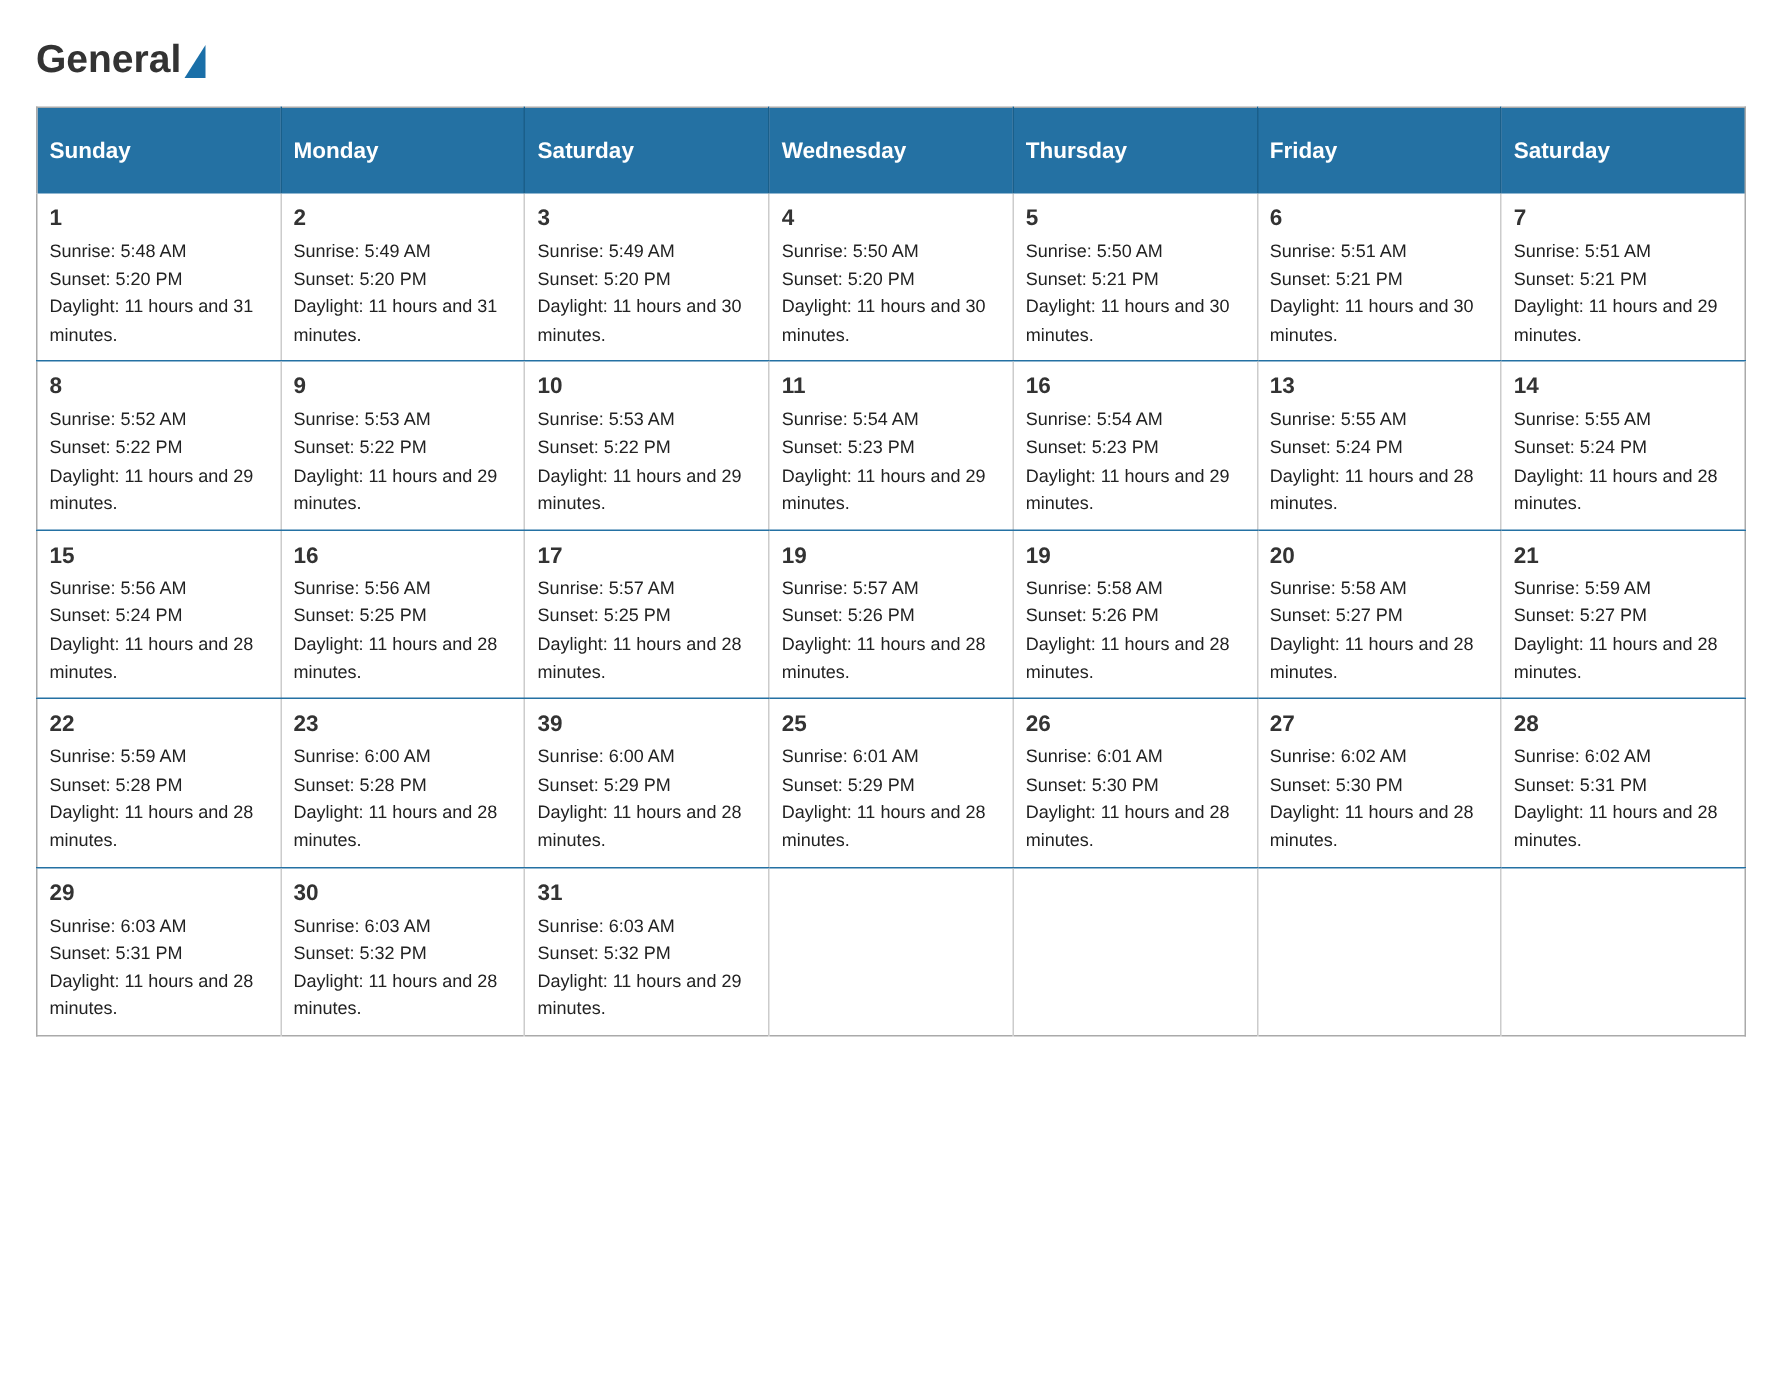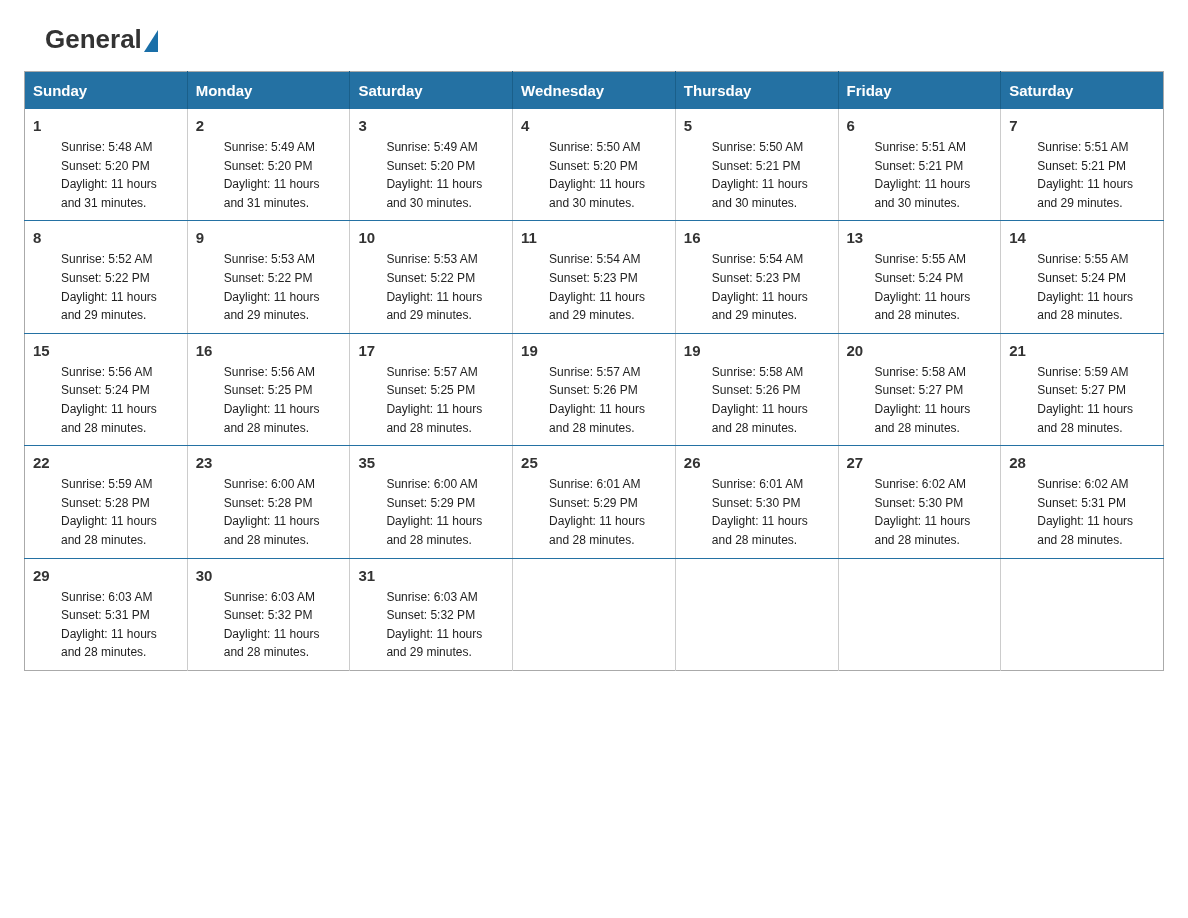--- a/index.html
+++ b/index.html
@@ -13,21 +13,20 @@
     .header {
       display: flex;
       justify-content: space-between;
       align-items: flex-start;
       margin-bottom: 16px;
     }
     .logo {
       display: flex;
       flex-direction: column;
       align-items: flex-start;
-      margin-left: 21px;
     }
     .logo-general {
       font-size: 26px;
       font-weight: bold;
       color: #333;
       display: flex;
       align-items: center;
       gap: 0;
     }
     .logo-triangle {
@@ -59,21 +58,21 @@
       margin-top: 4px;
     }
     .calendar {
       width: 100%;
       border-collapse: collapse;
       border: 1px solid #aaa;
     }
     .calendar th {
       background-color: #2471a3;
       color: #fff;
-      padding: 10px 8px;
+      padding: 20px 8px;
       text-align: left;
       font-size: 15px;
       font-weight: bold;
       border-right: 1px solid #1a5f8a;
     }
     .calendar th:last-child {
       border-right: none;
     }
     .calendar td {
       vertical-align: top;
@@ -94,21 +93,20 @@
     .day-number {
       font-size: 15px;
       font-weight: bold;
       margin-bottom: 4px;
       display: block;
     }
     .day-info {
       font-size: 12px;
       line-height: 1.55;
       color: #222;
-      margin-left: 28px;
     }
     .empty-cell {
       background: #fff;
     }
   </style>
 </head>
 <body>
 
 <div class="header">
   <div class="logo">
@@ -324,21 +322,21 @@
         </td>
         <td>
           <span class="day-number">23</span>
           <div class="day-info">
             Sunrise: 6:00 AM<br>
             Sunset: 5:28 PM<br>
             Daylight: 11 hours and 28 minutes.
           </div>
         </td>
         <td>
-          <span class="day-number">35</span>
+          <span class="day-number">39</span>
           <div class="day-info">
             Sunrise: 6:00 AM<br>
             Sunset: 5:29 PM<br>
             Daylight: 11 hours and 28 minutes.
           </div>
         </td>
         <td>
           <span class="day-number">25</span>
           <div class="day-info">
             Sunrise: 6:01 AM<br>

